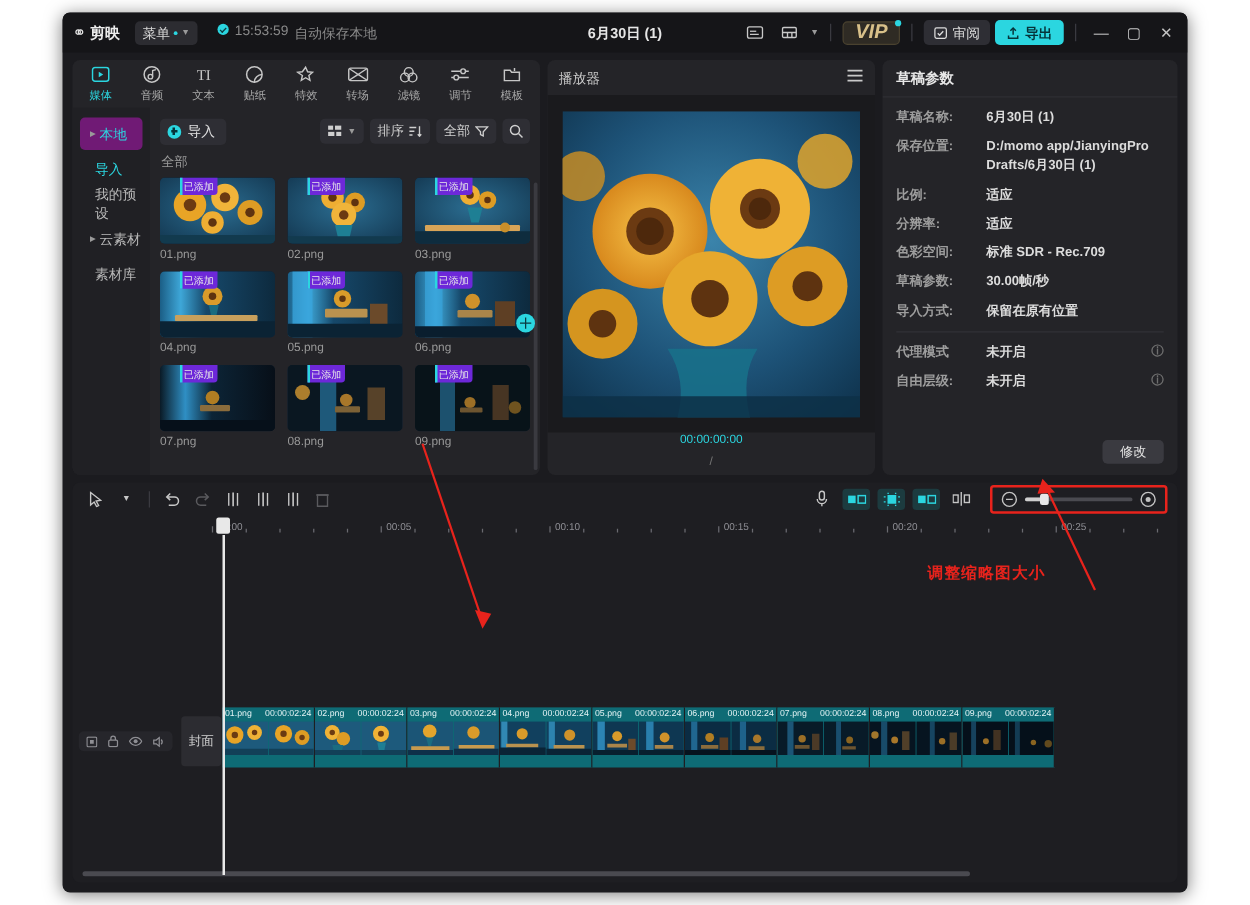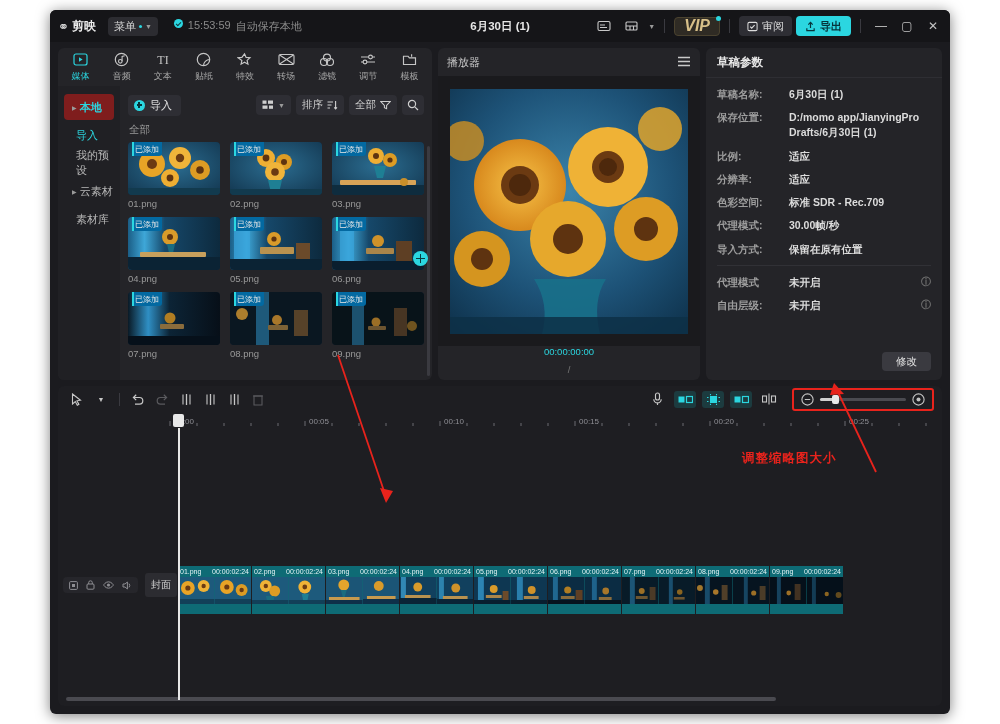--- a/index.html
+++ b/index.html
@@ -71,42 +71,42 @@
   .tab.active .ti, .tab.active .tl { color:#2bd6e0; }
   .panel-body { position:absolute; top:38px; left:0; right:0; bottom:0; display:flex; }
   .side {
     width:62px; padding-top:8px; display:flex; flex-direction:column; gap:2px;
     background:#202024;
   }
   .side-item {
     height:26px; margin:0 6px; border-radius:4px; display:flex; align-items:center;
     font-size:11px; color:#b9b9b9; padding-left:8px; cursor:pointer;
   }
-  .side-item.sel { background:#7f1d1d; color:#2bd6e0;font-weight:bold; }
+  .side-item.sel { background:#701a75; color:#2bd6e0; }
   .side-item.sub { padding-left:12px; }
   .side-item.teal { color:#2bd6e0; }
   .tri { font-size:6px; margin-right:3px; color:#9a9a9a; }
   .content { flex:1; position:relative; padding:8px 8px 0 8px; }
   .ctop { display:flex; align-items:center; height:22px; gap:6px; }
   .import-btn {
     background:#2e2e34; border-radius:4px; height:21px; padding:0 9px 0 6px;
     display:flex; align-items:center; gap:5px; color:#e0e0e0; font-size:11px; cursor:pointer;
   }
   .imp-circ { width:11px;height:11px;border-radius:50%;background:#2bd6e0;position:relative; }
   .imp-circ:after{content:"";position:absolute;left:4.3px;top:2px;width:2px;height:6px;background:#06343a;}
   .imp-circ:before{content:"";position:absolute;left:2.6px;top:4.4px;width:5.5px;height:2px;background:#06343a;}
   .ctop-right { margin-left:auto; display:flex; align-items:center; gap:5px; }
   .pill { background:#2e2e34;border-radius:4px;height:20px;padding:0 6px;display:flex;align-items:center;gap:4px;color:#cfcfcf;font-size:10.5px;cursor:pointer; }
   .pill.sq { width:22px;justify-content:center;padding:0; }
   .cat-label { font-size:10.5px; color:#9a9a9a; margin:7px 0 5px 1px; }
   .grid { display:flex; flex-wrap:wrap; gap:8px 10px; position:relative; }
   .cell { width:92px; cursor:pointer; position:relative; }
   .thumb { width:92px;height:53px;border-radius:4px;overflow:hidden;position:relative;background:#123; }
   .badge {
-    position:absolute;left:4px;top:0;background:#0369a1;color:#e8e8e8;font-size:8px;
+    position:absolute;left:16px;top:0;background:#6d28d9;color:#e8e8e8;font-size:8px;
     padding:1.5px 3px;border-radius:0 0 3px 0;z-index:3;
   }
   .badge:before{content:"";position:absolute;left:0;top:0;width:2px;height:100%;background:#2bd6e0;}
   .cname { font-size:9.5px;color:#999; margin-top:3px; }
   .add-fab {
     position:absolute; width:15px;height:15px;border-radius:50%;background:#2bd6e0;
     right:-4px; bottom:18px; z-index:5; cursor:pointer;
   }
   .add-fab:after{content:"";position:absolute;left:6.7px;top:3.2px;width:1.8px;height:8.6px;background:#0a3a40;}
   .add-fab:before{content:"";position:absolute;left:3.2px;top:6.6px;width:8.6px;height:1.8px;background:#0a3a40;}
@@ -157,21 +157,21 @@
   .zi { color:#c2c2c2; display:flex; }
 
   .ruler { position:absolute; left:0; right:0; top:26px; height:16px; background:#1e1e22; }
   .ruler svg{display:block;}
   .tl-area { position:absolute; left:0; right:0; top:42px; bottom:0; }
   .trackhdr {
     position:absolute; left:5px; top:145px; display:flex; align-items:center; gap:7px;
   }
   .hdr-icons { background:#26262b; border-radius:4px; height:16px; display:flex; align-items:center; gap:8px; padding:0 6px; }
   .hdr-icons span{ color:#8e8e93; display:flex; }
-  .cover-btn { background:#2c2c31; border-radius:3px; height:24px; padding:0 6px; display:flex; align-items:center; color:#d2d2d2; font-size:10px; cursor:pointer; }
+  .cover-btn { background:#2c2c31; border-radius:3px; height:40px; padding:0 6px; display:flex; align-items:center; color:#d2d2d2; font-size:10px; cursor:pointer; }
   .clips { position:absolute; left:120px; top:138px; display:flex; }
   .clip { width:74px; height:48px; position:relative; background:#0e6b75; overflow:hidden; border-right:1px solid #1e1e22; }
   .clip-lbl {
     position:absolute; left:0; top:0; right:0; height:11px; background:#0e6b75;
     display:flex; align-items:center; justify-content:space-between; padding:0 2px; z-index:3;
   }
   .clip-lbl span { font-size:7px; color:#e4f4f5; white-space:nowrap; }
   .clip-thumbs { position:absolute; left:0; top:11px; right:0; height:27px; display:flex; }
   .playhead { position:absolute; left:120px; top:0; bottom:6px; width:1.5px; background:#e8e8e8; z-index:9; }
   .ph-knob { position:absolute; left:-5px; top:-14px; width:11px; height:13px; background:#e8e8e8; border-radius:2px; }
@@ -674,21 +674,21 @@
       </div>
       <div class="prow">
         <span class="plabel">分辨率:</span>
         <span class="pval">适应</span>
       </div>
       <div class="prow">
         <span class="plabel">色彩空间:</span>
         <span class="pval">标准 SDR - Rec.709</span>
       </div>
       <div class="prow">
-        <span class="plabel">代理模式:</span>
+        <span class="plabel">草稿参数:</span>
         <span class="pval">30.00帧/秒</span>
       </div>
       <div class="prow">
         <span class="plabel">导入方式:</span>
         <span class="pval">保留在原有位置</span>
       </div>
       <div class="pdiv"></div>
       <div class="prow q">
         <span class="plabel">代理模式</span>
         <span class="pval">未开启</span>

